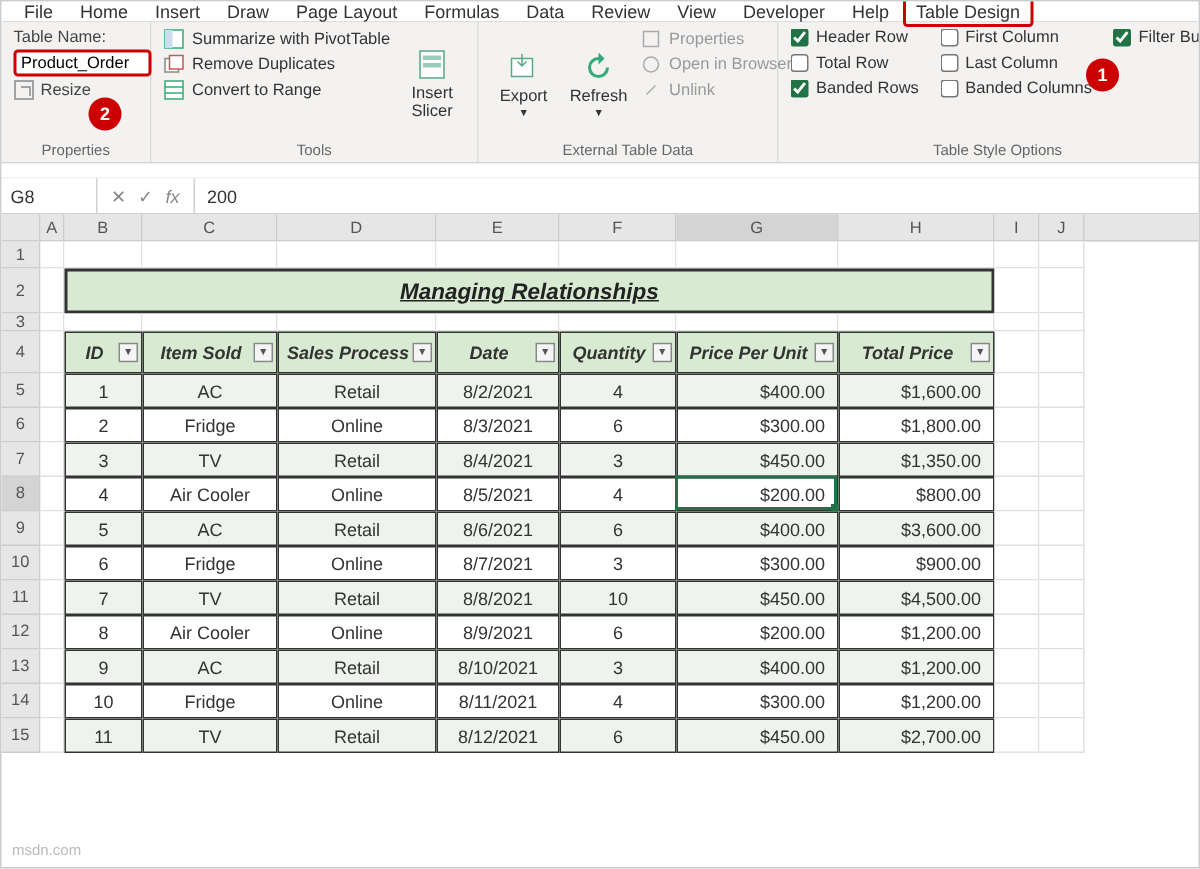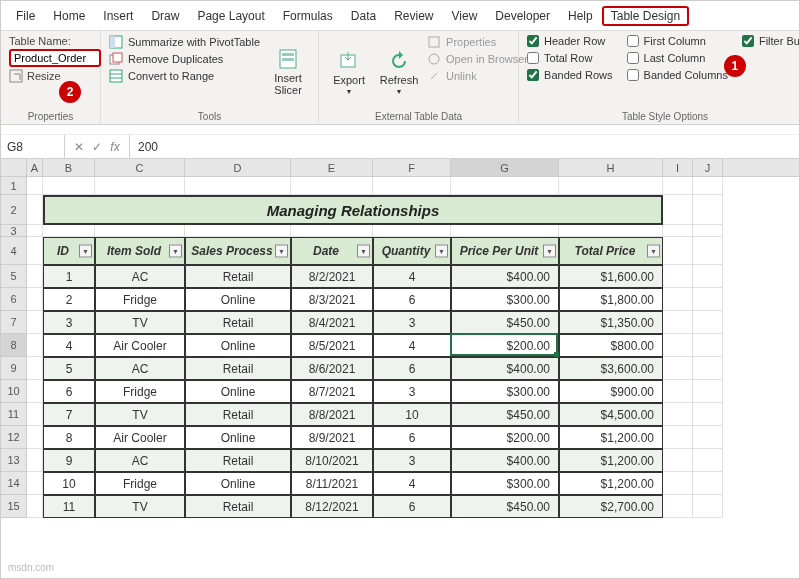--- a/index.html
+++ b/index.html
@@ -1,19 +1,19 @@
 <!DOCTYPE html>
 <html><head>
 <meta charset="utf-8">
 <style>
 * { box-sizing: border-box; margin: 0; padding: 0; font-family: "Segoe UI", Tahoma, sans-serif; }
 body { background: #fff; font-size: 12px; color: #333; width: 800px; height: 579px; overflow: hidden; border: 1px solid #ccc; }
 
 
-.ribbon-tabs { display: flex; align-items: center; padding: 2px 6px; background: #fff; border-bottom: 1px solid #ddd; height: 30px; }
+.ribbon-tabs { display: flex; align-items: center; padding: 2px 6px; background: #fff; border-bottom: 1px solid #ddd; height: 14px; }
 .ribbon-tabs .tab { padding: 3px 9px; cursor: pointer; font-size: 12px; color: #333; }
 .ribbon-tabs .tab.active { border: 2px solid #c00; border-radius: 3px; padding: 1px 7px; }
 
 
 .ribbon { display: flex; background: #f3f2f1; border-bottom: 1px solid #d0d0d0; height: 94px; }
 .group { border-right: 1px solid #ddd; padding: 4px 8px 2px 8px; display: flex; flex-direction: column; justify-content: space-between; position: relative; }
 .group-label { text-align: center; font-size: 10px; color: #666; margin-top: 2px; }
 .group-body { display: flex; gap: 6px; flex: 1; }
 
 .prop-col { display: flex; flex-direction: column; gap: 2px; }
@@ -305,21 +305,21 @@
           <div class="cell wD"></div>
           <div class="cell wE"></div>
           <div class="cell wF"></div>
           <div class="cell wG"></div>
           <div class="cell wH"></div>
           <div class="cell wI"></div>
           <div class="cell wJ"></div>
         </div>
         <div class="row" style="height: 30px;">
           <div class="cell wA"></div>
-          <div class="cell title-band" style="width: 620px;">Managing Relationships</div>
+          <div class="cell title-band" style="width: 620px; text-decoration: underline;">Managing Relationships</div>
           <div class="cell wI"></div>
           <div class="cell wJ"></div>
         </div>
         <div class="row" style="height: 12px;">
           <div class="cell wA"></div>
           <div class="cell wB"></div>
           <div class="cell wC"></div>
           <div class="cell wD"></div>
           <div class="cell wE"></div>
           <div class="cell wF"></div>

